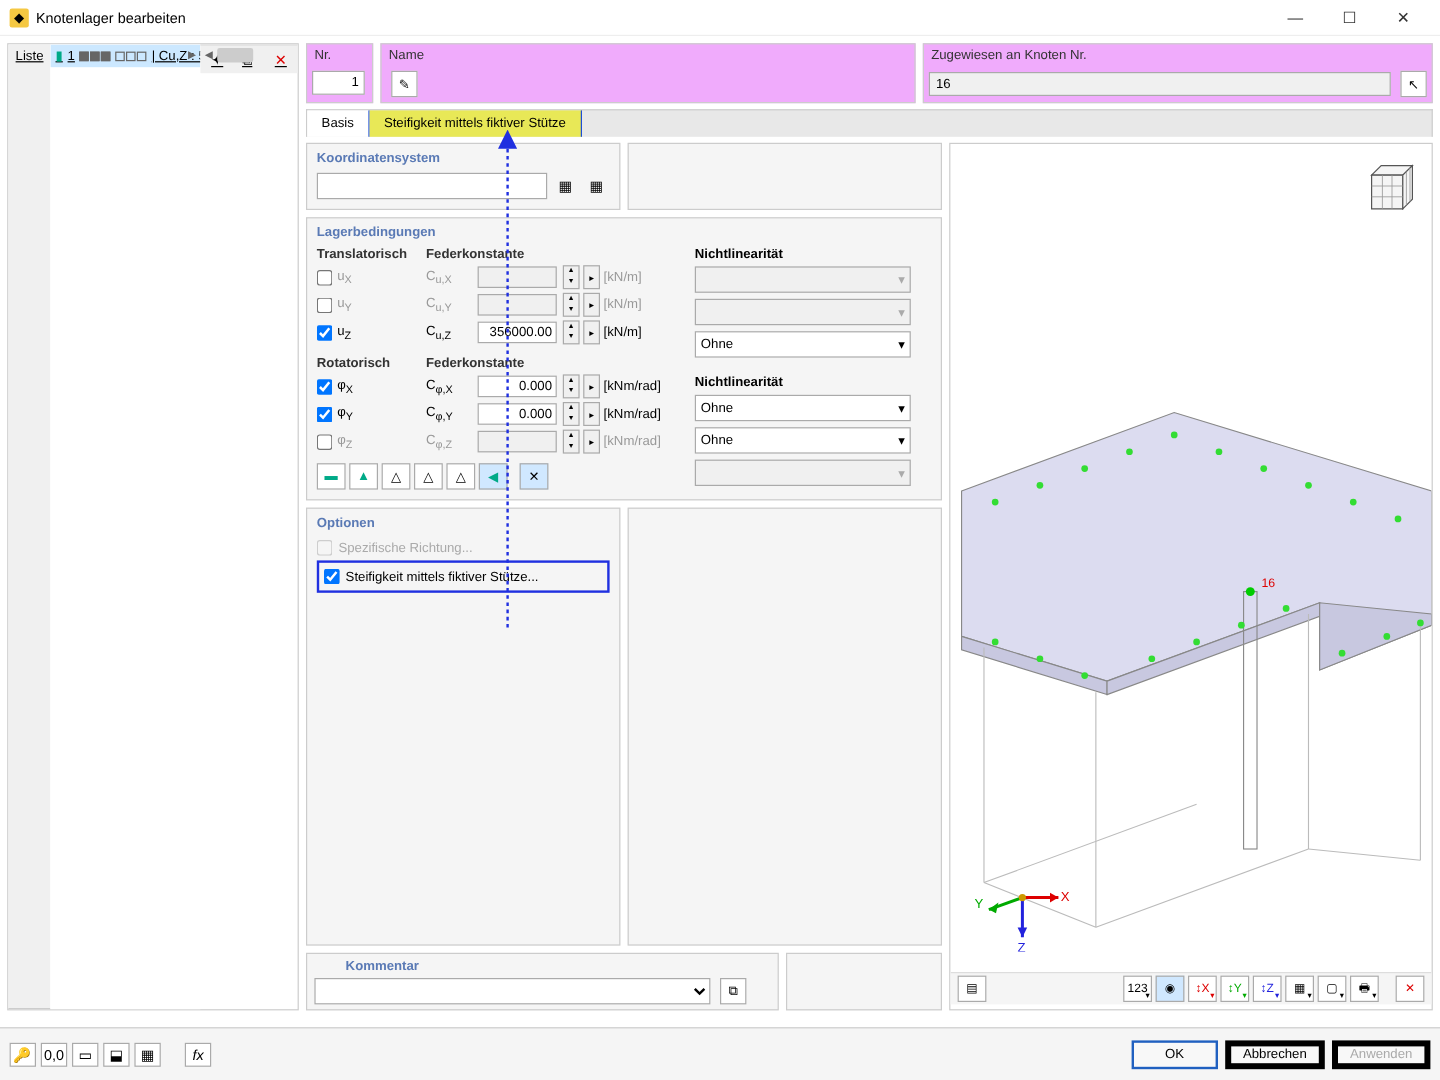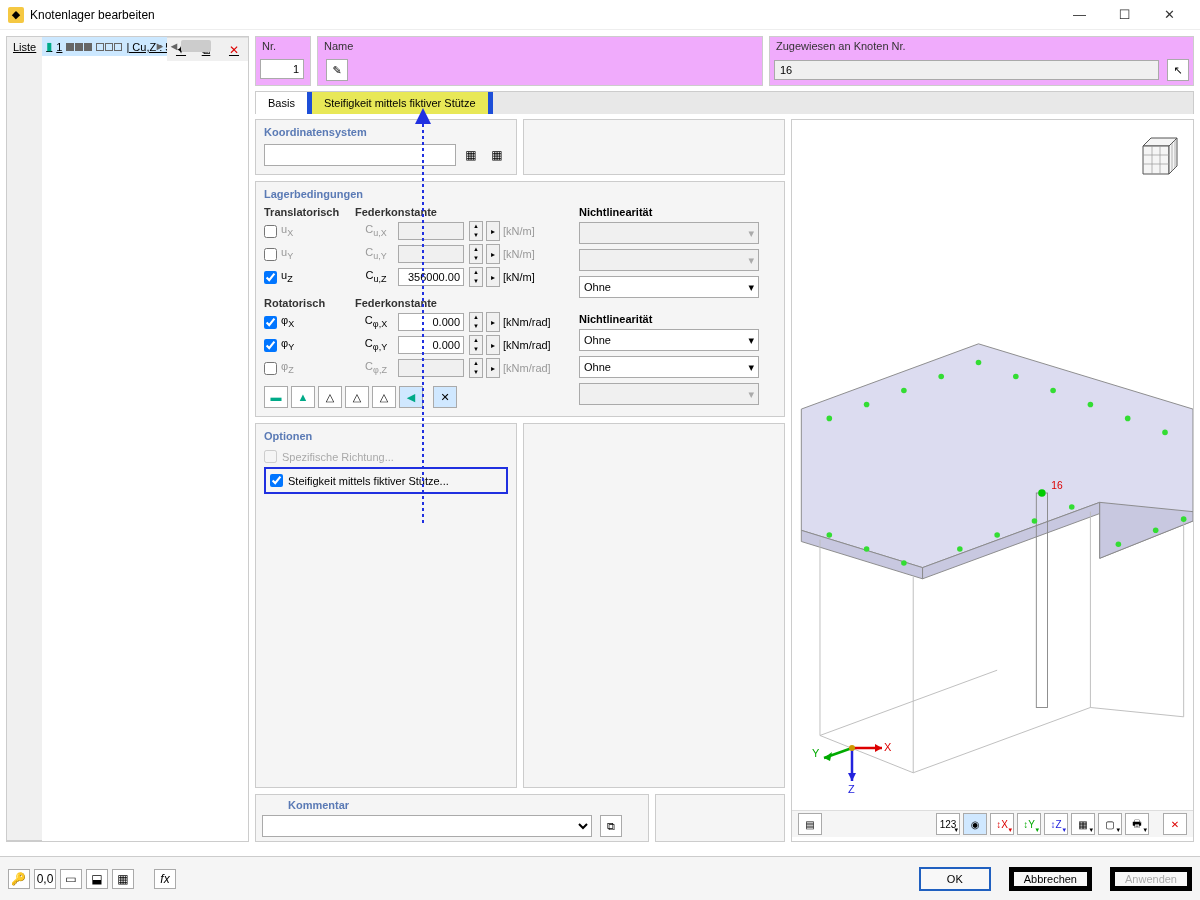--- a/index.html
+++ b/index.html
@@ -40,21 +40,21 @@
 .nrbox input { width: 44px; text-align: right; border: 1px solid #aaa; padding: 3px 4px; background: #fff; }
 .namebox { flex: 1; }
 .namebox .body { display: flex; align-items: center; }
 .nameinput { flex: 1; border: 1px solid #aaa; background: #fff; padding: 3px 5px; display: flex; align-items: center; gap: 4px; }
 .assignbox { width: 425px; }
 .assignbox input { flex: 1; border: 1px solid #aaa; padding: 3px 5px; background: #f0f0f0; }
 .iconbtn { width: 22px; height: 22px; border: 1px solid #aaa; background: #fff; display: flex; align-items: center; justify-content: center; cursor: pointer; margin-left: 4px; }
 
 
 .tabrow { display: flex; background: #e8e8e8; border: 1px solid #ccc; border-bottom: none; }
-.tab { padding: 5px 12px; border-right: 5px solid #1d4ed8; cursor: pointer; background: #f0f0f0; }
+.tab { padding: 5px 12px; border-right: 1px solid #1d4ed8; cursor: pointer; background: #f0f0f0; }
 .tab.active { background: #fff; }
 .tab.hl { background: #e8e857; }
 
 
 .contentrow { flex: 1; display: flex; gap: 6px; }
 .propscol { width: 530px; display: flex; flex-direction: column; gap: 6px; }
 .viewcol { flex: 1; border: 1px solid #ccc; background: #fff; position: relative; overflow: hidden; }
 
 .section { border: 1px solid #ccc; background: #f5f5f5; padding: 6px 8px; }
 .section .title { color: #5a7ab5; font-weight: bold; margin-bottom: 6px; }
@@ -64,21 +64,21 @@
 
 .coordrow { display: flex; align-items: center; gap: 4px; }
 .coordrow .cinput { flex: 1; height: 22px; border: 1px solid #aaa; background: #fff; }
 
 
 .condgrid { display: grid; grid-template-columns: 90px 42px 70px 16px 16px 60px; gap: 3px 1px; align-items: center; }
 .condgrid .hdr { font-weight: bold; color: #333; }
 .condgrid .ck { display: flex; align-items: center; gap: 4px; color: #999; }
 .condgrid .ck.on { color: #000; }
 .condgrid input[type=checkbox] { width: 13px; height: 13px; }
-.condgrid .lbl { color: #999; text-align: center; }
+.condgrid .lbl { color: #999; }
 .condgrid .lbl.on { color: #000; }
 .condgrid .numinp { width: 66px; text-align: right; border: 1px solid #aaa; padding: 2px 3px; background: #f0f0f0; color: #999; }
 .condgrid .numinp.on { background: #fff; color: #000; }
 .condgrid .spin { width: 14px; height: 20px; display: flex; flex-direction: column; border: 1px solid #aaa; background: #f0f0f0; }
 .condgrid .spin div { flex: 1; font-size: 6px; text-align: center; line-height: 8px; }
 .condgrid .dd { width: 14px; height: 20px; border: 1px solid #aaa; background: #f0f0f0; display: flex; align-items: center; justify-content: center; font-size: 8px; }
 .condgrid .unit { color: #999; }
 .condgrid .unit.on { color: #000; }
 
 .nonlin { width: 180px; }
@@ -105,21 +105,21 @@
 .axisicon { position: absolute; bottom: 48px; left: 20px; width: 80px; height: 80px; }
 .viewtoolbar { position: absolute; bottom: 4px; left: 0; right: 0; padding: 2px 6px; display: flex; align-items: center; gap: 3px; border-top: 1px solid #ddd; background: #f5f5f5; }
 .viewtoolbar .sep { width: 8px; }
 .vbtn { width: 24px; height: 22px; border: 1px solid #aaa; background: #fff; display: flex; align-items: center; justify-content: center; font-size: 10px; position: relative; }
 .vbtn.dd::after { content: "▾"; font-size: 7px; position: absolute; right: 1px; bottom: 0; }
 .vbtn.on { background: #d0e8ff; }
 
 
 .bottombar { position: absolute; bottom: 0; left: 0; right: 0; height: 44px; border-top: 1px solid #ccc; background: #f5f5f5; display: flex; align-items: center; padding: 0 8px; }
 .bottombar .left { display: flex; gap: 4px; }
-.bottombar .right { margin-left: auto; display: flex; gap: 18px; }
+.bottombar .right { margin-left: auto; display: flex; gap: 6px; }
 .btn { min-width: 72px; height: 24px; border: 5px solid #000000; background: #f8f8f8; display: flex; align-items: center; justify-content: center; cursor: pointer; padding: 0 10px; }
 .btn.primary { border: 2px solid #2060c0; }
 .btn.dis { color: #aaa; }
 
 
 .arrow { position: absolute; pointer-events: none; }
 .sub { font-size: 9px; vertical-align: sub; }
 
 
 .model { position: absolute; inset: 0; }

